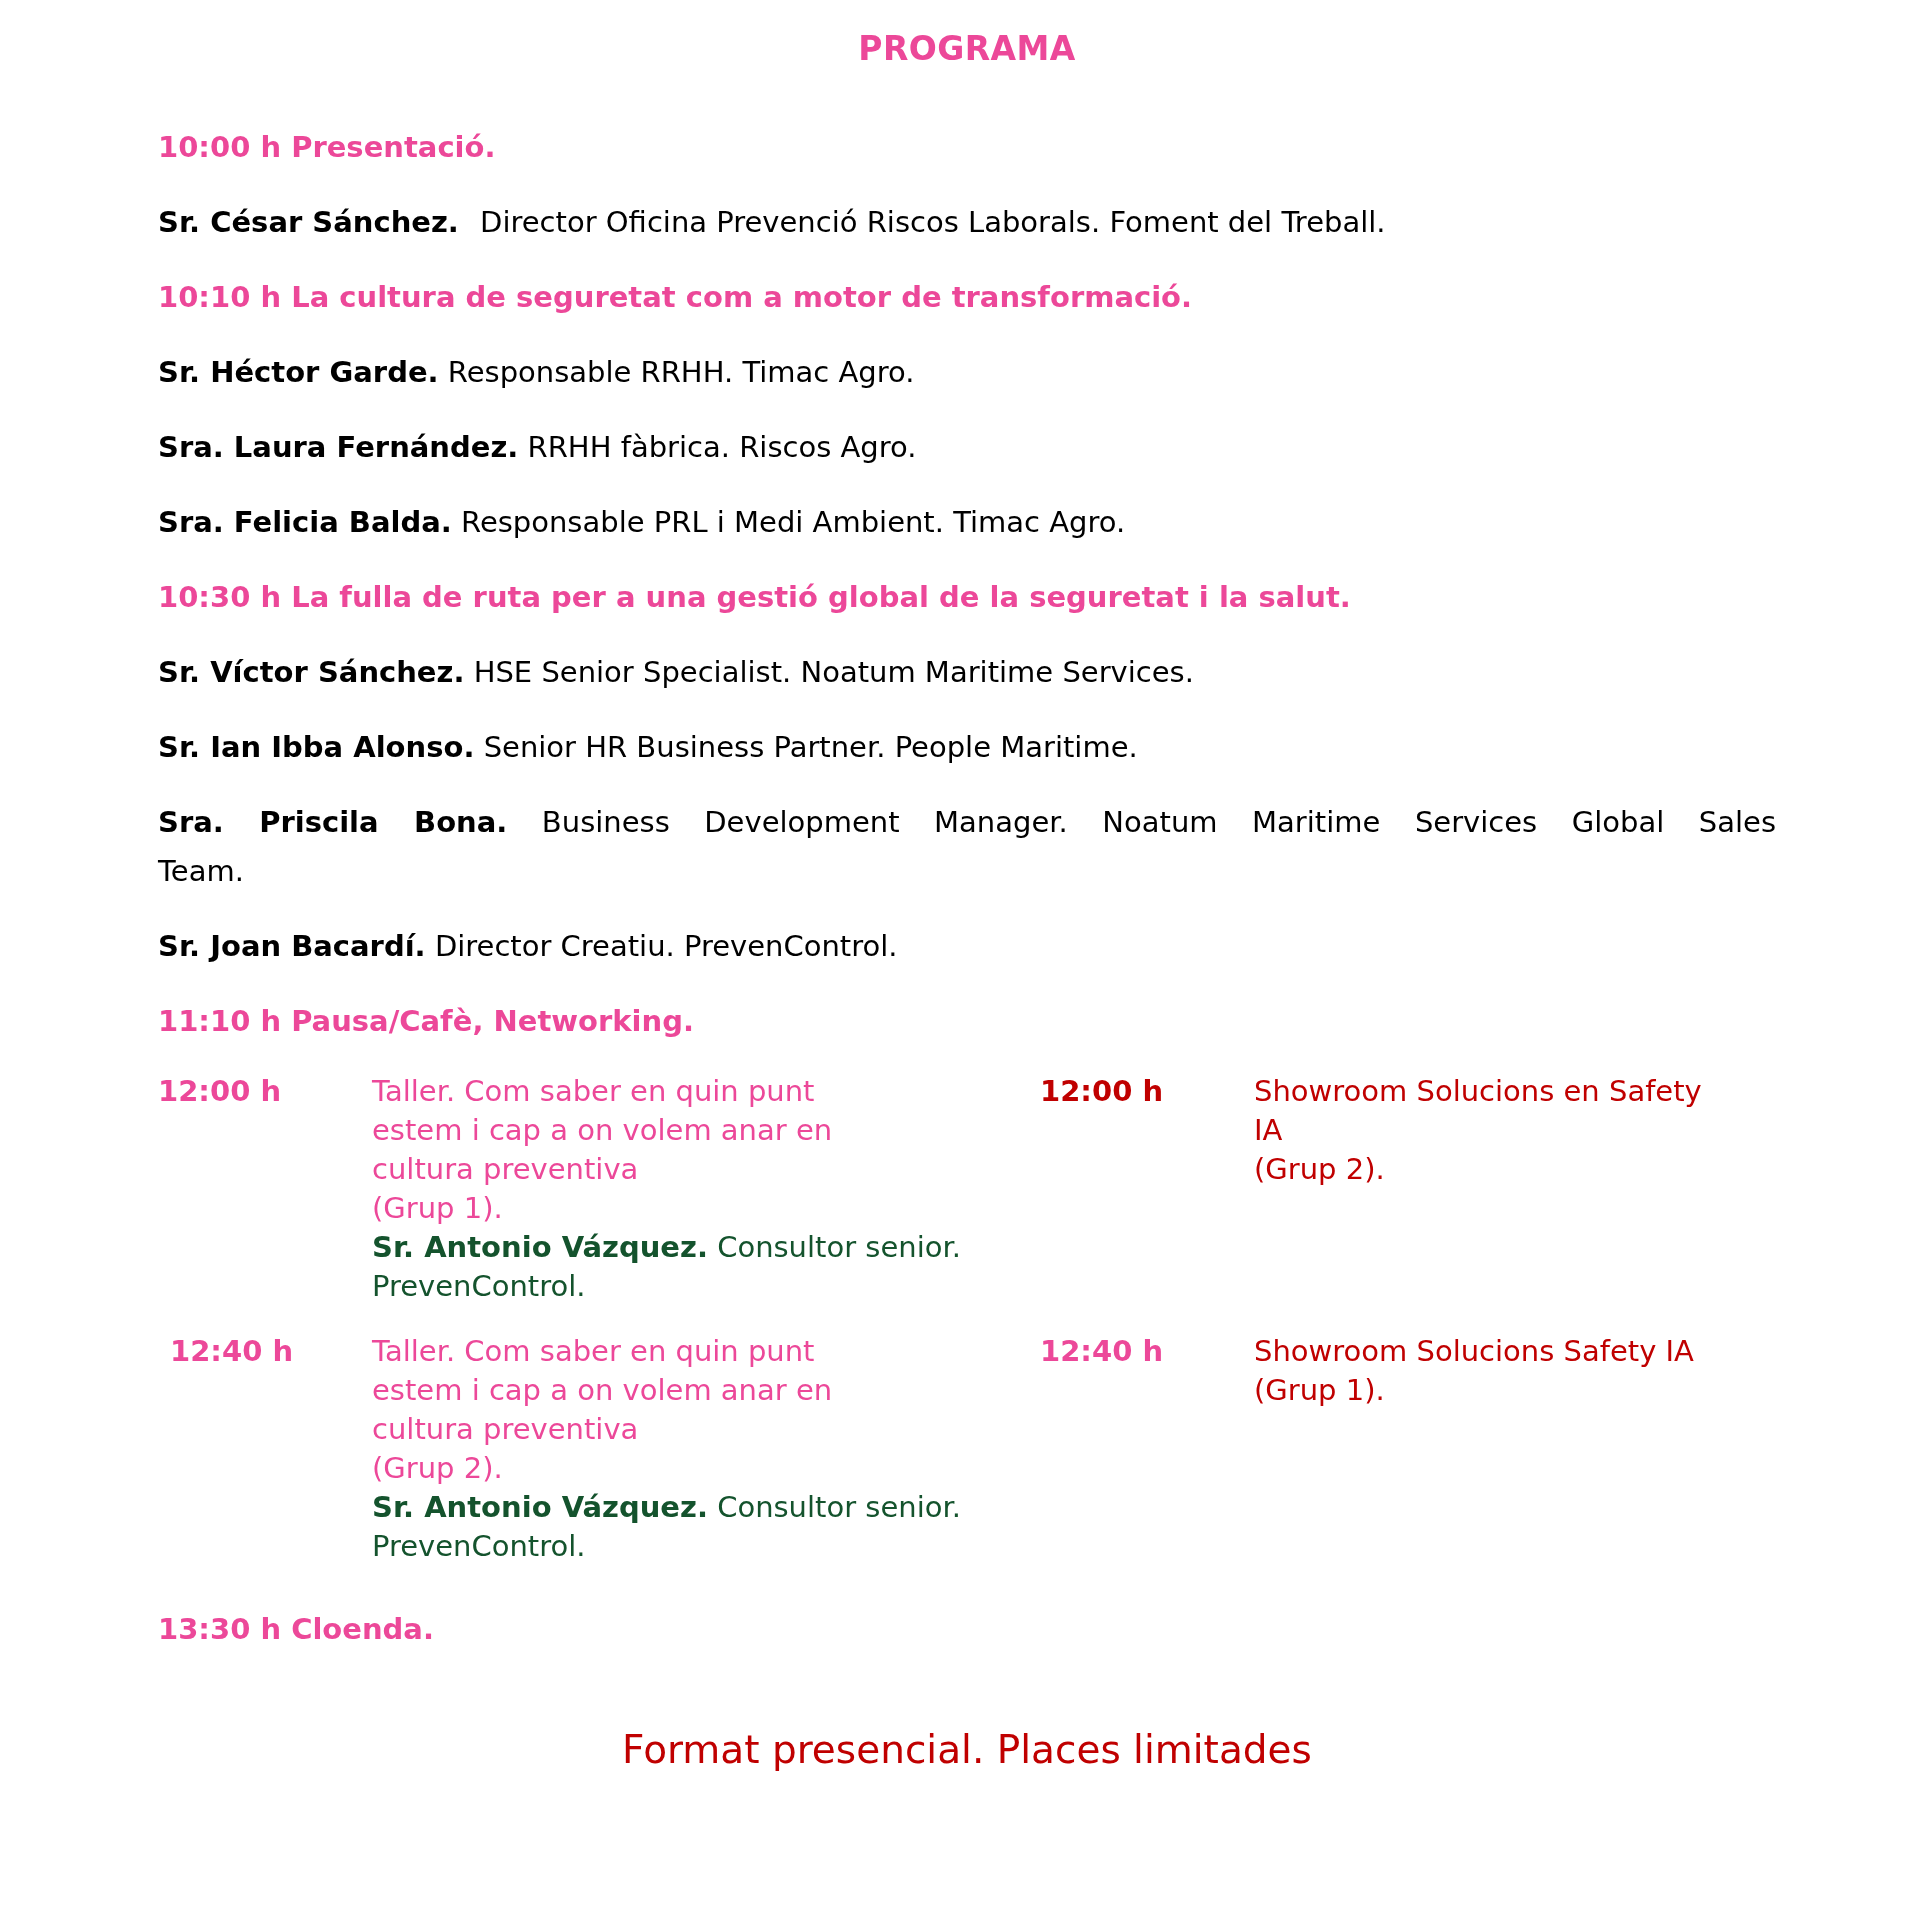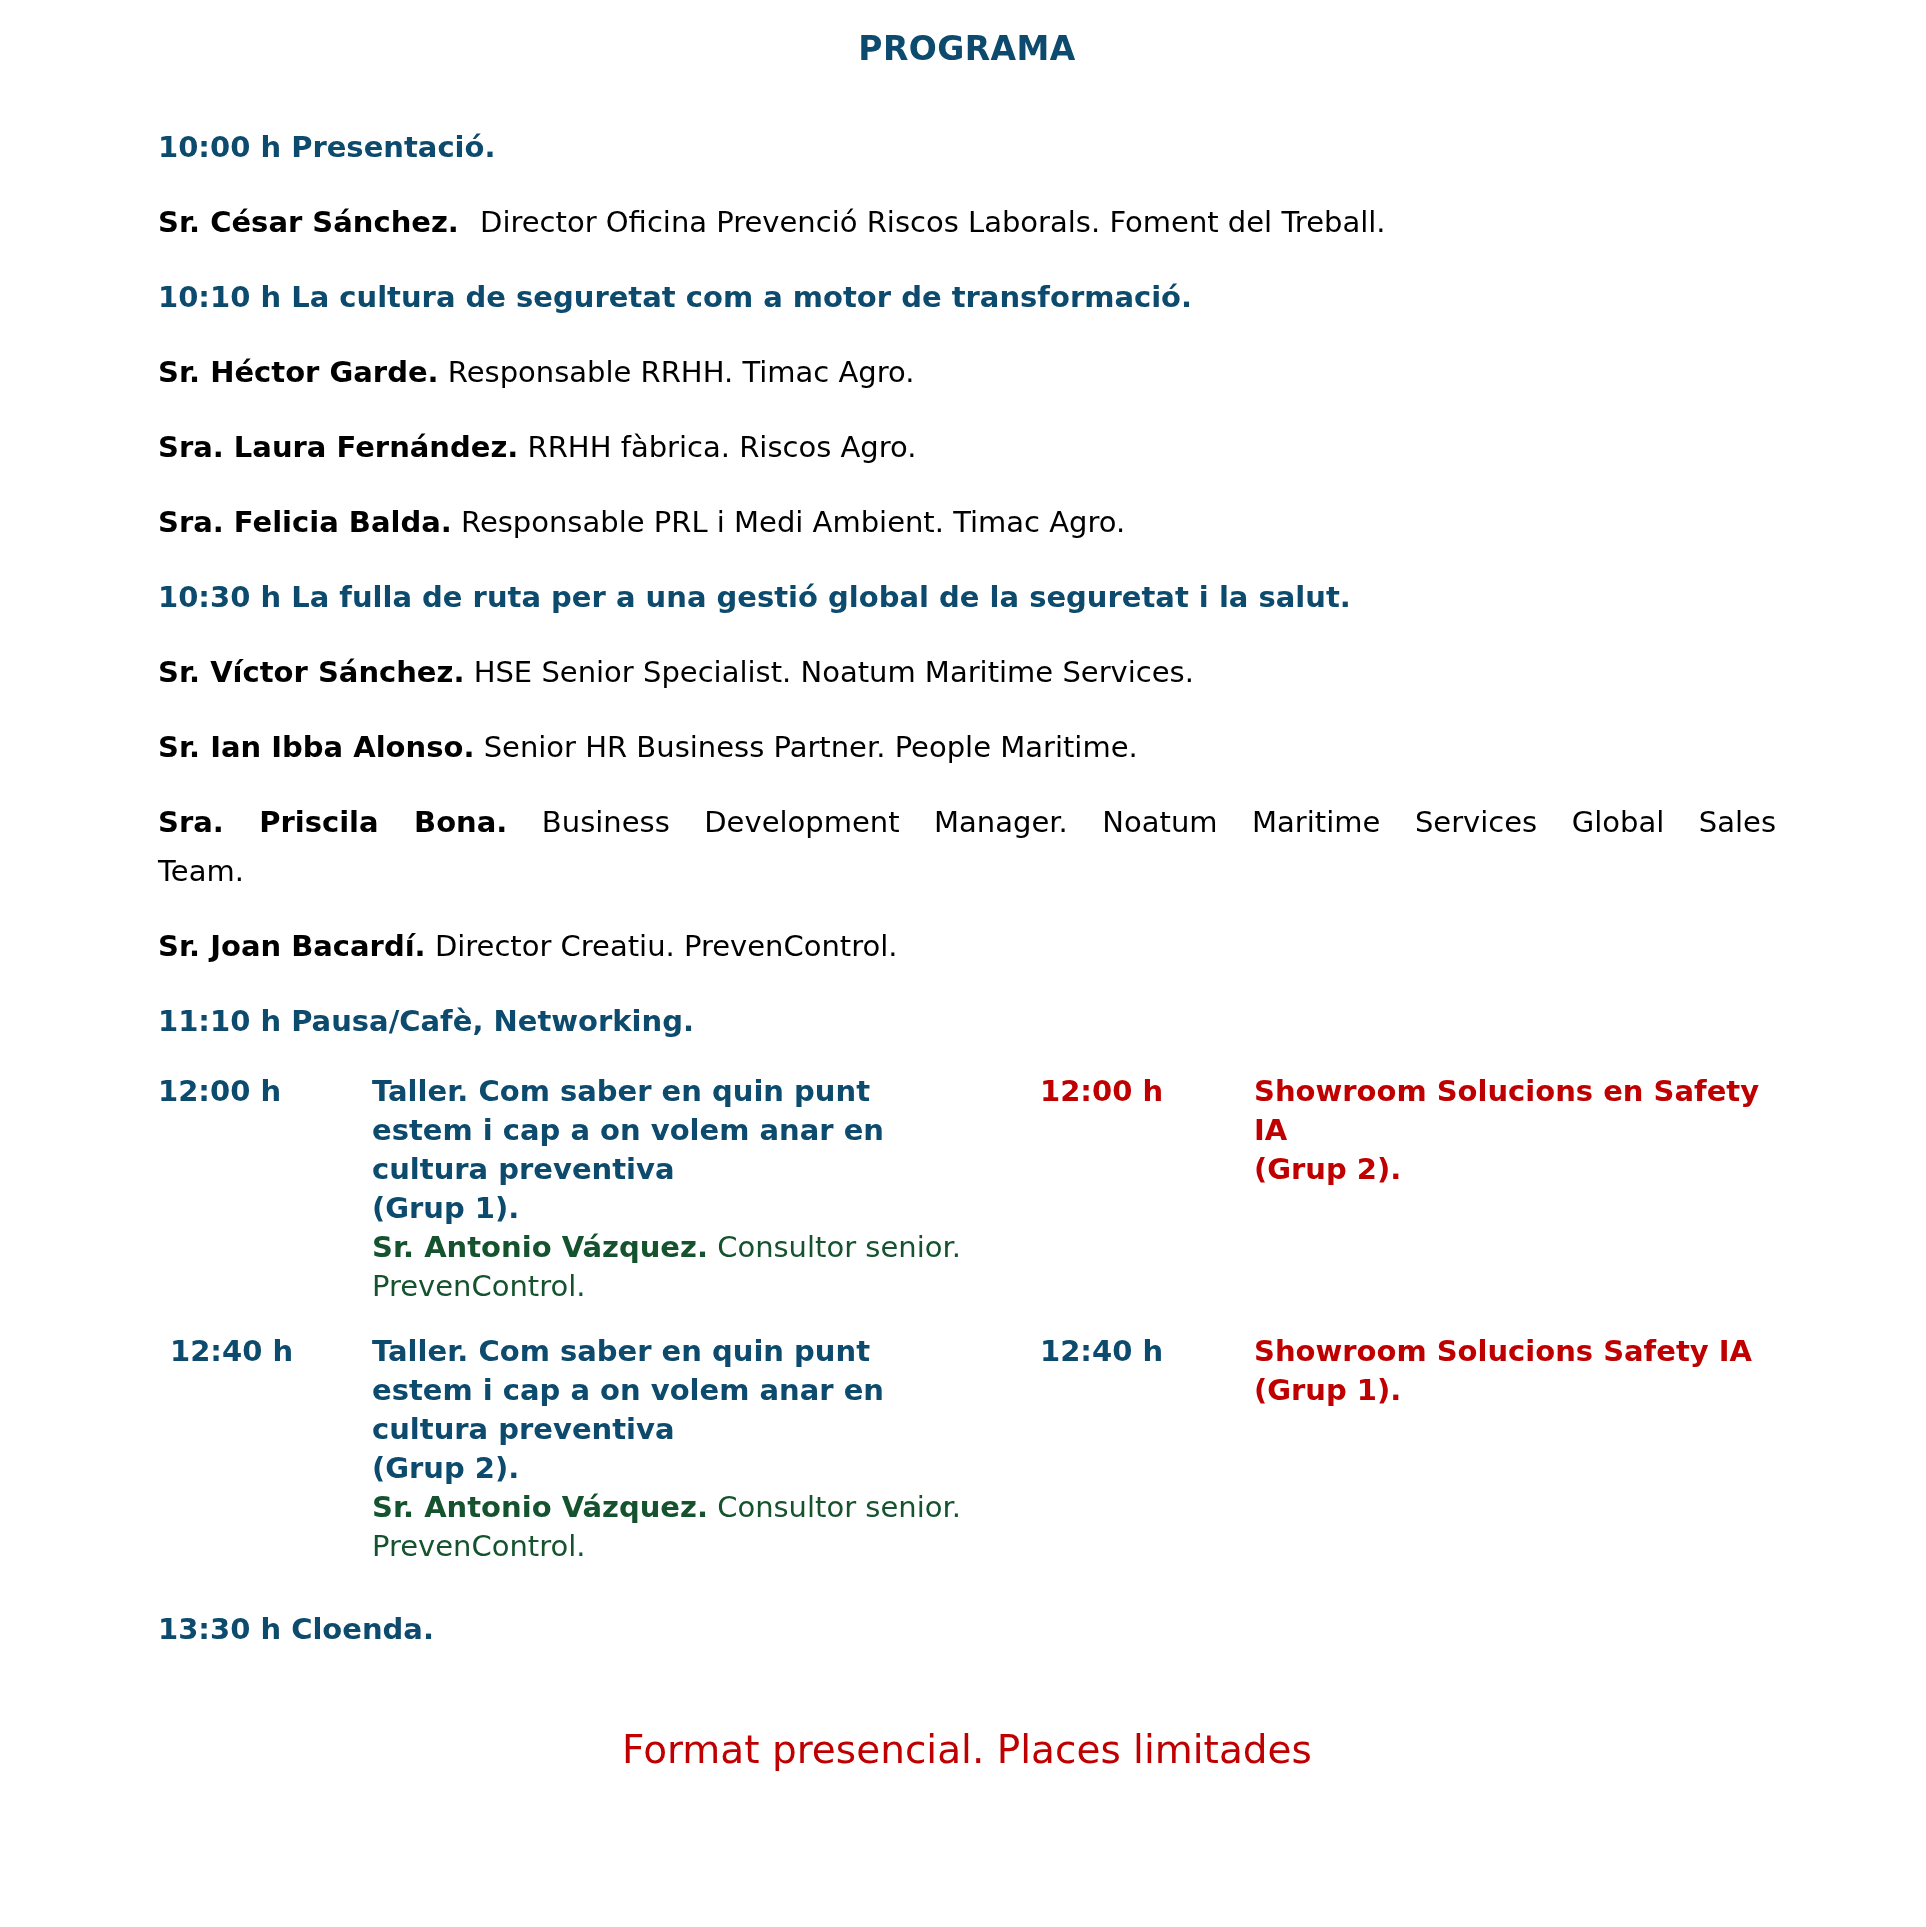--- a/index.html
+++ b/index.html
@@ -13,21 +13,21 @@
     font-family: "DejaVu Sans", "Liberation Sans", sans-serif;
     color: #000000;
     overflow: hidden;
   }
   .page {
     box-sizing: border-box;
     width: 1926px;
     height: 1927px;
     padding: 24px 150px 0 158px;
   }
-  .crimson { color: #0c4a6e; }
+  .crimson { color: #ec4899; }
   .darkred { color: #C00000; }
   .bold { font-weight: 700; }
 
   .title {
     font-size: 33px;
     font-weight: 700;
     text-align: center;
     line-height: 49px;
     margin: 0 0 50px 0;
     letter-spacing: 0.4px;
@@ -54,21 +54,21 @@
     display: grid;
     grid-template-columns: 214px 595px 73px 214px 1fr;
     grid-row-gap: 26px;
     margin-top: 4px;
     font-size: 29px;
     line-height: 39px;
   }
   .cell { line-height: 39px; }
   .time { font-weight: 700; }
   .time.indent { padding-left: 12px; }
-  .wtitle { font-weight: 700; }
+  .wtitle { font-weight: 400; }
   .wtitle div { white-space: nowrap; }
   .wspeaker { color: #14532d; }
 
   .closing {
     font-size: 29px;
     font-weight: 700;
     line-height: 49px;
     margin: 39px 0 0 0;
   }
   .footer-note {

